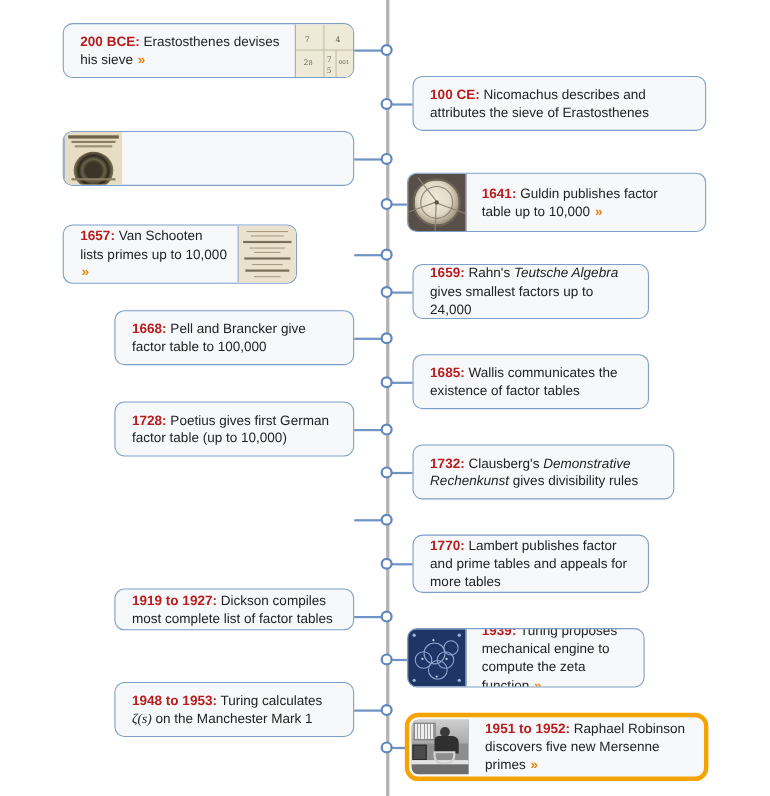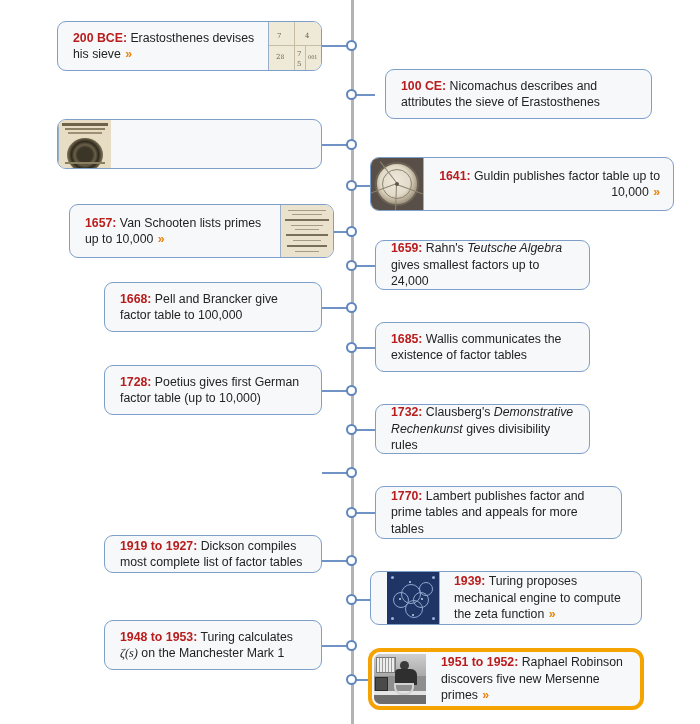--- a/index.html
+++ b/index.html
@@ -151,58 +151,58 @@
       <div class="m" style="left:36px;top:10px;">4</div>
       <div class="m" style="left:7px;top:31px;">2<span style="font-size:6px;">8</span></div>
       <div class="m" style="left:28px;top:28px;">7</div>
       <div class="m" style="left:28px;top:38px;">5</div>
       <div class="m" style="left:39px;top:32px;font-size:5px;">001</div>
     </div>
   </div>
 
   <div class="conn" style="left:352px;top:94px;width:23px;"></div>
   <div class="node" style="left:346px;top:89px;"></div>
-  <div class="card" style="left:385px;top:69px;width:267px;height:50px;">
+  <div class="card" style="left:375px;top:69px;width:267px;height:50px;">
     <div class="txt">
       <span><span class="yr">100 CE:</span><span> Nicomachus describes and attributes the sieve of Erastosthenes</span></span>
     </div>
   </div>
 
   <div class="conn" style="left:322px;top:144px;width:30px;"></div>
   <div class="node" style="left:346px;top:139px;"></div>
   <div class="card imgright" style="left:57px;top:119px;width:265px;height:50px;">
     <div class="thumb th-cataldi">
       <div class="hd"></div>
         <div class="hd2"></div>
         <div class="hd3"></div>
       <div class="orn"></div>
         <div class="ft"></div>
     </div>
   </div>
 
   <div class="conn" style="left:352px;top:185px;width:18px;"></div>
   <div class="node" style="left:346px;top:180px;"></div>
-  <div class="card imgleft" style="left:370px;top:157px;width:304px;height:54px;text-align:right;">
+  <div class="card imgleft" style="left:370px;top:157px;width:272px;height:54px;">
     <div class="thumb th-guldin">
       <div class="disc"></div>
       <div class="ring"></div>
       <div class="ln" style="transform:rotate(20deg);"></div>
       <div class="ln" style="transform:rotate(92deg);"></div>
       <div class="ln" style="transform:rotate(160deg);"></div>
       <div class="ln" style="transform:rotate(232deg);"></div>
       <div class="hub"></div>
     </div>
     <div class="txt">
       <span><span class="yr">1641:</span><span> Guldin publishes factor table up to 10,000 </span><span class="chev">»</span></span>
     </div>
   </div>
 
   <div class="conn" style="left:322px;top:231px;width:30px;"></div>
   <div class="node" style="left:346px;top:226px;"></div>
-  <div class="card imgright" style="left:69px;top:204px;width:265px;height:54px;">
+  <div class="card imgright" style="left:57px;top:204px;width:213px;height:54px;">
     <div class="txt">
       <span><span class="yr">1657:</span><span> Van Schooten lists primes up to 10,000 </span><span class="chev">»</span></span>
     </div>
     <div class="thumb th-schooten">
       <div class="l thin" style="left:7px;top:5px;right:7px;"></div>
       <div class="l thin" style="left:11px;top:9px;right:11px;"></div>
       <div class="l" style="left:4px;top:14px;right:4px;"></div>
       <div class="l thin" style="left:10px;top:20px;right:10px;"></div>
       <div class="l thin" style="left:14px;top:24px;right:14px;"></div>
       <div class="l" style="left:5px;top:29px;right:5px;"></div>
@@ -239,48 +239,48 @@
   <div class="conn" style="left:322px;top:390px;width:30px;"></div>
   <div class="node" style="left:346px;top:385px;"></div>
   <div class="card" style="left:104px;top:365px;width:218px;height:50px;">
     <div class="txt">
       <span><span class="yr">1728:</span><span> Poetius gives first German factor table (up to 10,000)</span></span>
     </div>
   </div>
 
   <div class="conn" style="left:352px;top:429px;width:23px;"></div>
   <div class="node" style="left:346px;top:424px;"></div>
-  <div class="card" style="left:375px;top:404px;width:215px;height:50px;">
+  <div class="card" style="left:375px;top:404px;width:238px;height:50px;">
     <div class="txt">
       <span><span class="yr">1732:</span><span> Clausberg's </span><span class="it">Demonstrative Rechenkunst</span><span> gives divisibility rules</span></span>
     </div>
   </div>
 
   <div class="conn" style="left:322px;top:472px;width:30px;"></div>
   <div class="node" style="left:346px;top:467px;"></div>
 
   <div class="conn" style="left:352px;top:512px;width:23px;"></div>
   <div class="node" style="left:346px;top:507px;"></div>
-  <div class="card" style="left:375px;top:486px;width:247px;height:53px;">
+  <div class="card" style="left:375px;top:486px;width:215px;height:53px;">
     <div class="txt">
       <span><span class="yr">1770:</span><span> Lambert publishes factor and prime tables and appeals for more tables</span></span>
     </div>
   </div>
 
   <div class="conn" style="left:322px;top:560px;width:30px;"></div>
   <div class="node" style="left:346px;top:555px;"></div>
   <div class="card" style="left:104px;top:535px;width:218px;height:38px;">
     <div class="txt">
       <span><span class="yr">1919 to 1927:</span><span> Dickson compiles most complete list of factor tables</span></span>
     </div>
   </div>
 
   <div class="conn" style="left:352px;top:599px;width:18px;"></div>
   <div class="node" style="left:346px;top:594px;"></div>
-  <div class="card imgleft" style="left:370px;top:571px;width:272px;height:54px;padding-left:16px;">
+  <div class="card imgleft" style="left:370px;top:571px;width:216px;height:54px;">
     <div class="thumb th-turing">
       <div class="c" style="left:14px;top:12px;width:18px;height:18px;"></div>
       <div class="c" style="left:6px;top:20px;width:14px;height:14px;"></div>
       <div class="c" style="left:26px;top:20px;width:14px;height:14px;"></div>
       <div class="c" style="left:18px;top:28px;width:16px;height:16px;"></div>
       <div class="c" style="left:32px;top:10px;width:12px;height:12px;"></div>
       <div class="cor" style="left:4px;top:4px;"></div>
       <div class="cor" style="right:4px;top:4px;"></div>
       <div class="cor" style="left:4px;bottom:4px;"></div>
       <div class="cor" style="right:4px;bottom:4px;"></div>

